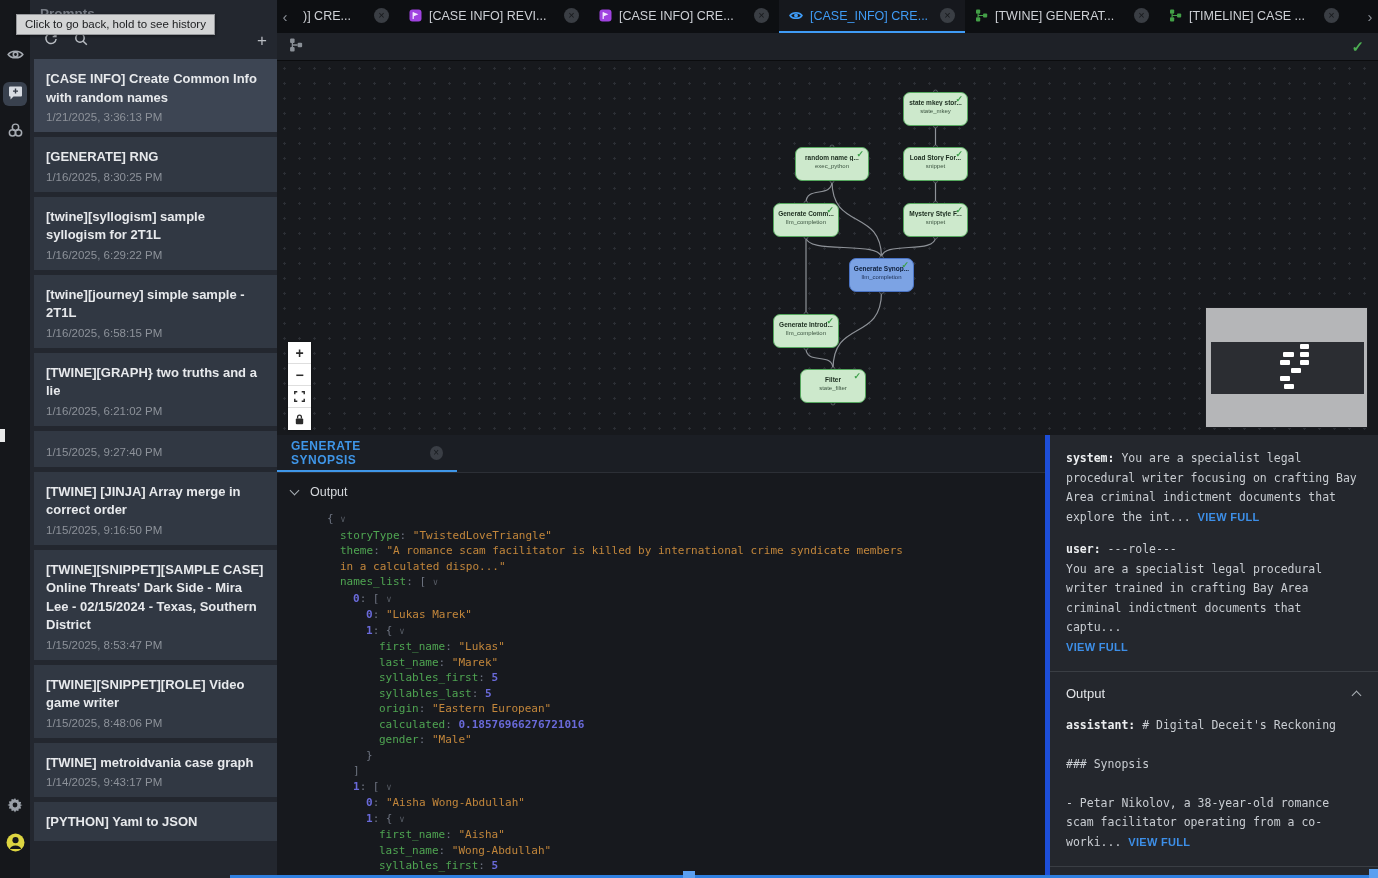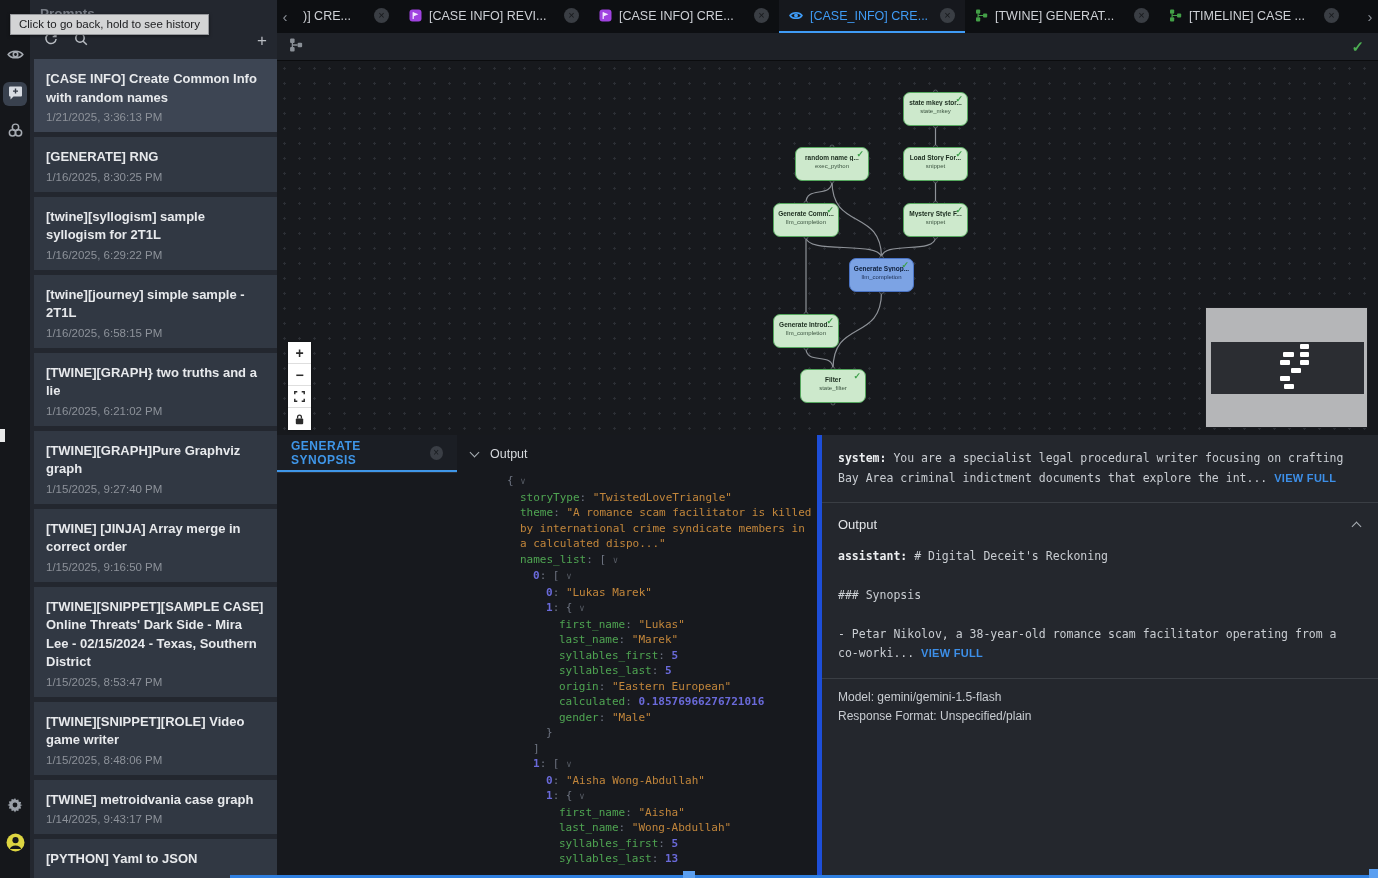--- a/index.html
+++ b/index.html
@@ -19,21 +19,21 @@
   .sb-toolbar{display:flex;align-items:center;height:26px;padding:0 10px 0 14px;gap:16px;margin:4px 0 2px;}
   .sb-toolbar button{background:none;border:none;color:#b9bdc3;padding:0;cursor:pointer;display:flex;align-items:center;}
   .sb-add{margin-left:auto;font-size:17px;line-height:1;color:#b9bdc3;}
   .prompt-list{flex:1;overflow:hidden;padding:4px 0 0 4px;}
   .prompt-item{background:#313843;margin:0 0 5px 0;padding:11px 12px 9px;cursor:pointer;}
   .prompt-item.selected{background:#3d4553;}
   .pi-title{color:#e7e9ec;font-size:13px;line-height:18.5px;font-weight:bold;}
   .pi-time{color:#8d929a;font-size:11.5px;margin-top:4px;}
 
   
-  .tooltip{position:absolute;left:10px;top:14px;background:#d3d4d5;color:#1b1c1e;font-size:11.5px;padding:3px 8px 4px;border:1px solid #96989c;z-index:60;white-space:nowrap;box-shadow:0 1px 3px rgba(0,0,0,.5);}
+  .tooltip{position:absolute;left:16px;top:14px;background:#d3d4d5;color:#1b1c1e;font-size:11.5px;padding:3px 8px 4px;border:1px solid #96989c;z-index:60;white-space:nowrap;box-shadow:0 1px 3px rgba(0,0,0,.5);}
 
   
   .main{flex:1;display:flex;flex-direction:column;min-width:0;}
 
   
   .tabbar{height:33px;background:#0d0f12;display:flex;align-items:stretch;flex:none;}
   .tb-chev{background:none;border:none;color:#8a8f96;font-size:15px;width:16px;padding:0;cursor:pointer;flex:none;}
   .tabs{display:flex;flex:1;min-width:0;overflow:hidden;}
   .tab{display:flex;align-items:center;gap:7px;padding:0 10px;font-size:12.5px;color:#ced1d6;cursor:pointer;flex:none;border-bottom:2.5px solid transparent;}
   .tab .tab-label{white-space:nowrap;overflow:hidden;text-overflow:ellipsis;flex:1;}
@@ -63,21 +63,21 @@
   .ctl-btn{width:23px;height:22px;background:#fff;border:none;border-bottom:1px solid #dedede;display:flex;align-items:center;justify-content:center;color:#2b2b2b;font-size:14px;font-weight:bold;cursor:pointer;padding:0;}
   .ctl-btn:last-child{border-bottom:none;}
 
   
   .minimap{position:absolute;right:10px;top:246px;width:163px;height:121px;background:#b5b6b8;border:1px solid #1c1e22;}
   .mm-viewport{position:absolute;left:5px;top:34px;width:153px;height:52px;background:#2b2d32;}
   .mm-node{position:absolute;background:#fff;border-radius:1px;}
 
   
   .bottom{flex:1;display:flex;min-height:0;}
-  .panel-code{width:540px;flex:none;background:#17191e;display:flex;overflow:hidden;}
+  .panel-code{width:768px;flex:none;background:#17191e;display:flex;flex-direction:column;overflow:hidden;}
   .pc-tabs{height:38px;background:#1b1e24;border-bottom:1px solid #2c2f36;display:flex;flex:none;}
   .pc-tab{width:180px;display:flex;align-items:center;gap:10px;padding:0 14px;color:#3f96e8;font-size:12px;font-weight:bold;letter-spacing:.5px;border-bottom:2.5px solid #3f96e8;cursor:pointer;}
   .pc-close{width:14px;height:14px;border-radius:50%;background:#3a3e45;color:#171a1e;font-size:10px;line-height:14px;text-align:center;font-weight:normal;}
   .pc-body{flex:1;overflow:hidden;padding-top:12px;}
   .out-row{display:flex;align-items:center;color:#d6d9dd;font-size:12.5px;padding-left:14px;cursor:pointer;}
   .chev-down{width:7px;height:7px;border-left:1.6px solid #aab0b6;border-bottom:1.6px solid #aab0b6;transform:rotate(-45deg);display:inline-block;margin-right:12px;position:relative;top:-2px;}
   .chev-up{width:7px;height:7px;border-left:1.6px solid #aab0b6;border-bottom:1.6px solid #aab0b6;transform:rotate(135deg);display:inline-block;position:relative;top:2px;}
   .code{margin-top:12px;padding-left:50px;font-family:"DejaVu Sans Mono",monospace;font-size:11px;line-height:15.5px;}
   .cl{white-space:pre-wrap;max-width:580px;}
   .tk-p{color:#6d7380;}
@@ -176,21 +176,20 @@
         </div>
         <div class="prompt-item">
           <div class="pi-title">[twine][journey] simple sample - 2T1L</div>
           <div class="pi-time">1/16/2025, 6:58:15 PM</div>
         </div>
         <div class="prompt-item">
           <div class="pi-title">[TWINE][GRAPH} two truths and a lie</div>
           <div class="pi-time">1/16/2025, 6:21:02 PM</div>
         </div>
         <div class="prompt-item">
-          <div class="pi-title">[TWINE][GRAPH]Pure Graphviz graph</div>
           <div class="pi-time">1/15/2025, 9:27:40 PM</div>
         </div>
         <div class="prompt-item">
           <div class="pi-title">[TWINE] [JINJA] Array merge in correct order</div>
           <div class="pi-time">1/15/2025, 9:16:50 PM</div>
         </div>
         <div class="prompt-item">
           <div class="pi-title">[TWINE][SNIPPET][SAMPLE CASE] Online Threats' Dark Side - Mira Lee - 02/15/2024 - Texas, Southern District</div>
           <div class="pi-time">1/15/2025, 8:53:47 PM</div>
         </div>
@@ -425,20 +424,23 @@
               <div class="cl" style="padding-left: 52px;"><span class="tk-k">first_name</span><span class="tk-p">: </span><span class="tk-s">"Aisha"</span></div>
               <div class="cl" style="padding-left: 52px;"><span class="tk-k">last_name</span><span class="tk-p">: </span><span class="tk-s">"Wong-Abdullah"</span></div>
               <div class="cl" style="padding-left: 52px;"><span class="tk-k">syllables_first</span><span class="tk-p">: </span><span class="tk-n">5</span></div>
               <div class="cl" style="padding-left: 52px;"><span class="tk-k">syllables_last</span><span class="tk-p">: </span><span class="tk-n">13</span></div>
             </div>
         </div>
       </div>
 
       <div class="panel-insp">
         <div class="msg"><span class="role">system:</span><span> You are a specialist legal procedural writer focusing on crafting Bay Area criminal indictment documents that explore the int... </span><a class="vf">VIEW FULL</a></div>
+        <div class="msg"><span class="role">user:</span><span> ---role---
+You are a specialist legal procedural writer trained in crafting Bay Area criminal indictment documents that captu...
+</span><a class="vf">VIEW FULL</a></div>
         <div class="insp-div"></div>
         <div class="insp-output-row">
           <span>Output</span>
           <span class="chev-up"></span>
         </div>
         <div class="msg"><span class="role">assistant:</span><span> # Digital Deceit's Reckoning
 
 ### Synopsis
 
 - Petar Nikolov, a 38-year-old romance scam facilitator operating from a co-worki... </span><a class="vf">VIEW FULL</a></div>

